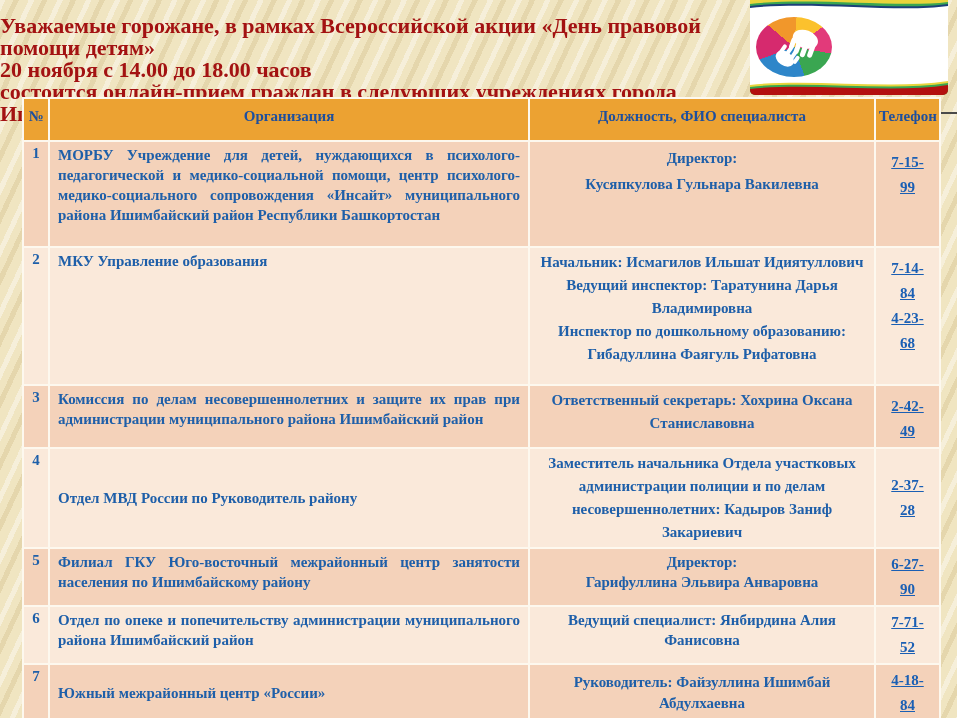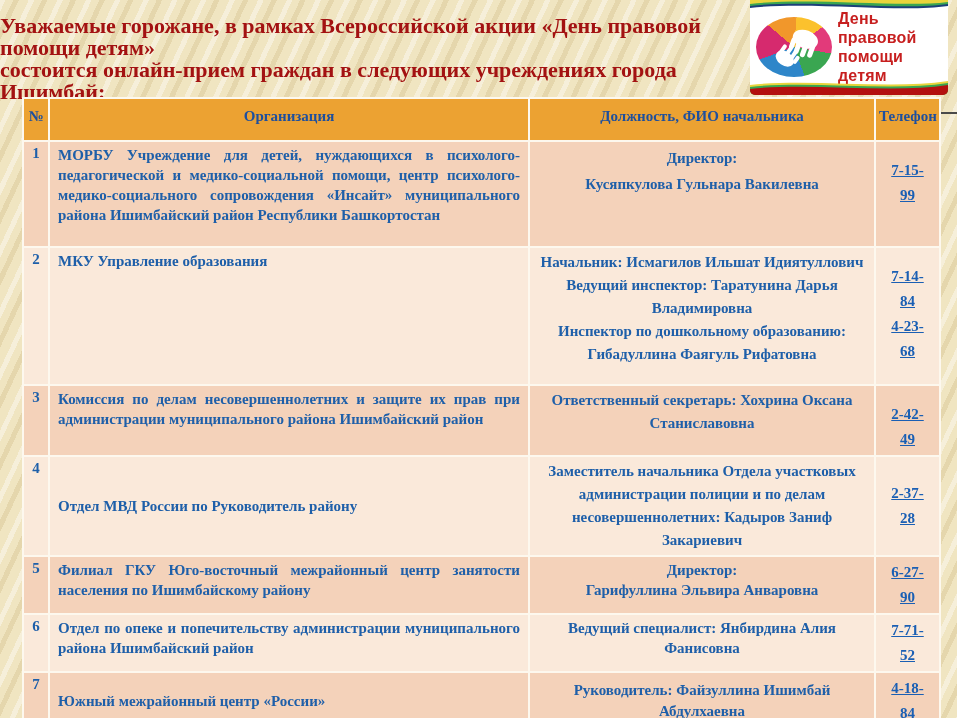--- a/index.html
+++ b/index.html
@@ -63,30 +63,31 @@
   }
   tr.odd  td{background:#f4d2ba;}
   tr.even td{background:#fae9da;}
   td.num{text-align:center; vertical-align:top; padding:3px 2px;}
   td.org-cell{line-height:20px; text-align:left; vertical-align:middle;}
   td.org-cell.just{text-align:justify;}
   td.org-cell.vtop{vertical-align:top;}
   td.pos{line-height:23px; white-space:pre-line; vertical-align:middle; text-align:center;}
   td.pos.vtop{vertical-align:top;}
   td.tel{text-align:center; vertical-align:middle; line-height:25px;}
-  td.tel.vtop{vertical-align:top; padding-top:16px;}
+  td.tel.vtop{vertical-align:top; padding-top:8px;}
   td.tel a{color:#1a5fb4; text-decoration:underline; font-weight:bold; cursor:pointer;}
 </style>
 </head>
 <body>
 
 <div class="page">
 
   <div class="title-block">
     <div>Уважаемые горожане, в рамках Всероссийской акции «День правовой помощи детям»</div>
+    <div>20 ноября с 14.00 до 18.00 часов</div>
     <div>состоится онлайн-прием граждан в следующих учреждениях города Ишимбай:</div>
   </div>
 
   <div class="logo">
     <svg class="logo-wave top" width="198" height="17" viewBox="0 0 198 17">
       <path d="M0,0 H198 V6 C150,13 60,1 0,8 Z" fill="#1c3f7a"></path>
       <path d="M0,0 H198 V4 C150,11 60,-1 0,6 Z" fill="#3aa651"></path>
       <path d="M0,0 H198 V2 C150,8 60,-3 0,4 Z" fill="#e9d43c"></path>
     </svg>
     <div class="logo-body">
@@ -103,24 +104,20 @@
             <g transform="rotate(35 30 40)">
               <ellipse cx="30" cy="42" rx="10" ry="7"></ellipse>
               <rect x="21" y="30" width="4" height="11" rx="2"></rect>
               <rect x="27" y="28" width="4" height="13" rx="2"></rect>
               <rect x="33" y="29" width="4" height="12" rx="2"></rect>
               <rect x="38" y="32" width="4" height="9" rx="2"></rect>
             </g>
           </g>
         </svg>
       </div>
-      <div class="logo-text">
-        <div>День правовой</div>
-        <div>помощи детям</div>
-      </div>
     </div>
     <svg class="logo-wave bottom" width="198" height="20" viewBox="0 0 198 20">
       <path d="M0,10 C60,3 140,15 198,6 V20 H0 Z" fill="#e9d43c"></path>
       <path d="M0,12 C60,5 140,17 198,8 V20 H0 Z" fill="#3aa651"></path>
       <path d="M0,14 C60,7 140,19 198,10 V20 H0 Z" fill="#b3100f"></path>
     </svg>
   </div>
 
   <div class="decor-line"></div>
 
@@ -128,21 +125,21 @@
     <colgroup>
       <col style="width:24px">
         <col style="width:478px">
         <col style="width:344px">
         <col style="width:63px">
     </colgroup>
     <thead>
       <tr style="height:41px">
         <th>№</th>
         <th>Организация</th>
-        <th>Должность, ФИО начальника</th>
+        <th>Должность, ФИО специалиста</th>
         <th>Телефон</th>
       </tr>
     </thead>
     <tbody>
       <tr class="odd" style="height:104px">
         <td class="num">1</td>
         <td class="org-cell just vtop">МОРБУ Учреждение для детей, нуждающихся в психолого-педагогической и медико-социальной помощи, центр психолого-медико-социального сопровождения «Инсайт» муниципального района Ишимбайский район Республики Башкортостан</td>
         <td class="pos vtop" style="line-height:26px">Директор:
 Кусяпкулова Гульнара Вакилевна</td>
         <td class="tel vtop"><a>7-15-99</a></td>

